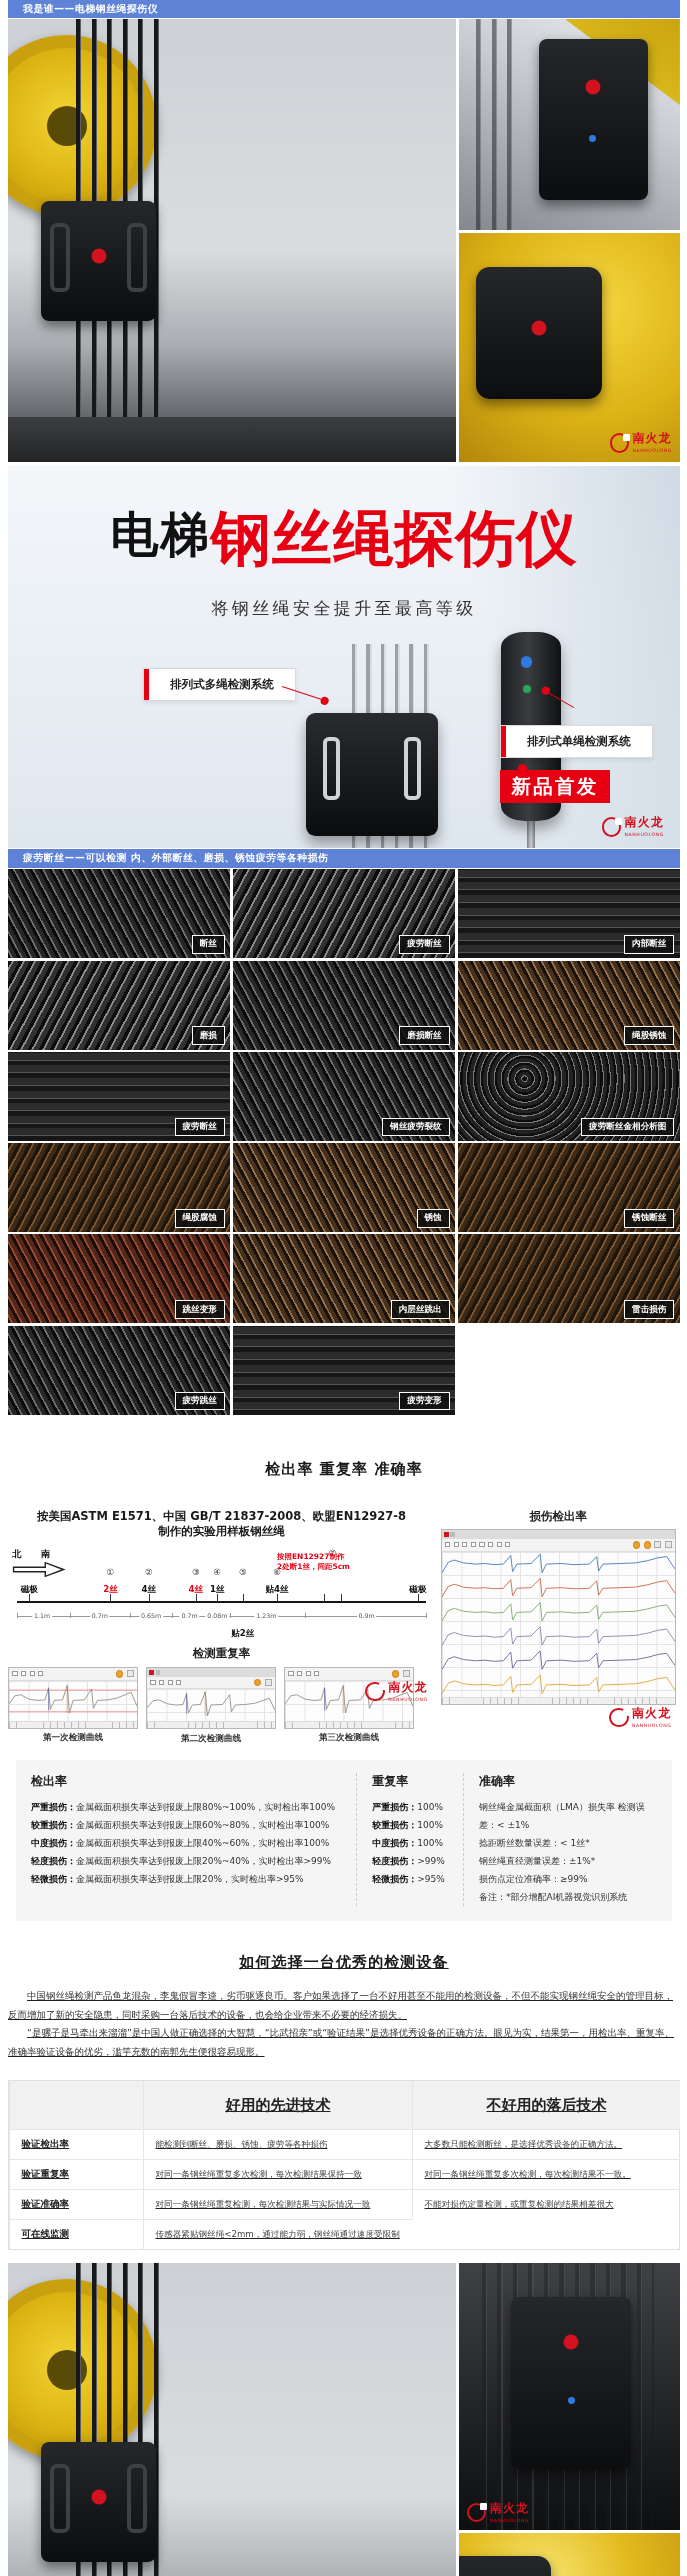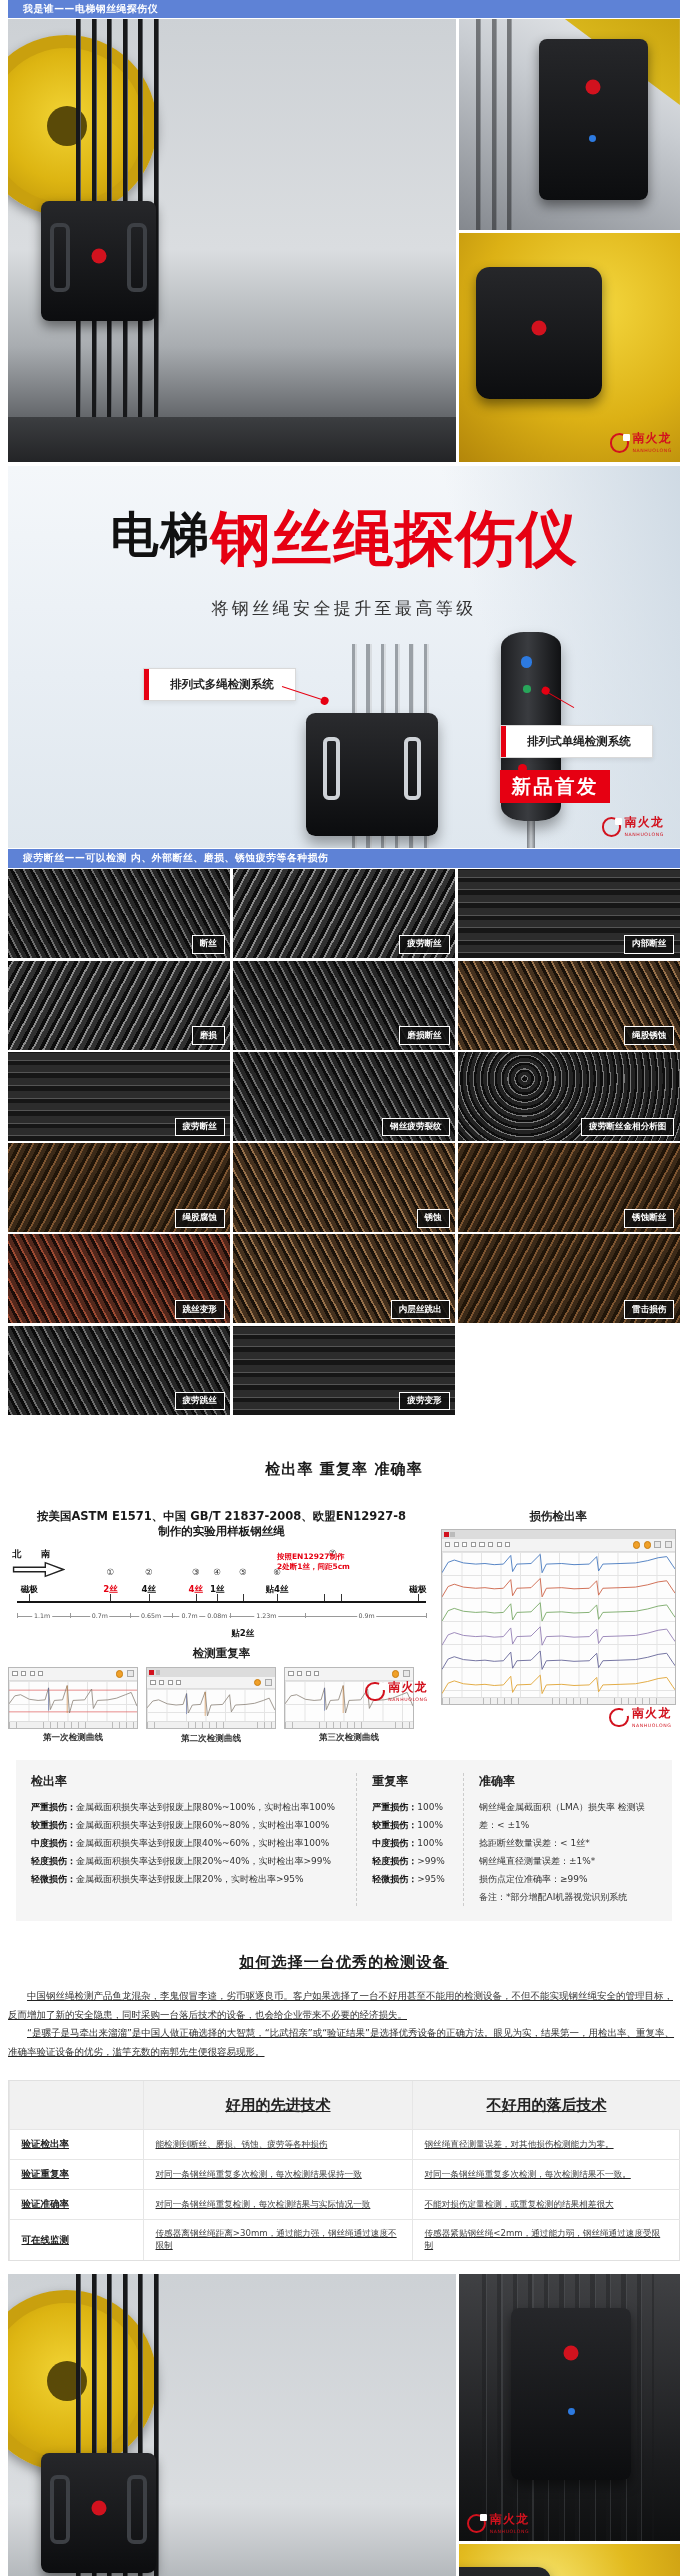--- a/index.html
+++ b/index.html
@@ -534,32 +534,31 @@
       <p>“是骡子是马牵出来溜溜”是中国人做正确选择的大智慧，“比武招亲”或“验证结果”是选择优秀设备的正确方法。眼见为实，结果第一，用检出率、重复率、准确率验证设备的优劣，滥竽充数的南郭先生便很容易现形。</p>
     </div>
 
     <div class="cmp-table">
       <div class="cmp-cell cmp-head"></div>
       <div class="cmp-cell cmp-head">好用的先进技术</div>
       <div class="cmp-cell cmp-head">不好用的落后技术</div>
 
       <div class="cmp-cell cmp-name">验证检出率</div>
       <div class="cmp-cell">能检测到断丝、磨损、锈蚀、疲劳等各种损伤</div>
-      <div class="cmp-cell">钢丝绳直径测量误差，对其他损伤检测能力为零。</div>
+      <div class="cmp-cell">大多数只能检测断丝，是选择优秀设备的正确方法。</div>
 
       <div class="cmp-cell cmp-name">验证重复率</div>
       <div class="cmp-cell">对同一条钢丝绳重复多次检测，每次检测结果保持一致</div>
       <div class="cmp-cell">对同一条钢丝绳重复多次检测，每次检测结果不一致。</div>
 
       <div class="cmp-cell cmp-name">验证准确率</div>
       <div class="cmp-cell">对同一条钢丝绳重复检测，每次检测结果与实际情况一致</div>
       <div class="cmp-cell">不能对损伤定量检测，或重复检测的结果相差很大</div>
 
       <div class="cmp-cell cmp-name">可在线监测</div>
-      <div class="cmp-cell">传感器离钢丝绳距离&gt;30mm，通过能力强，钢丝绳通过速度不限制</div>
       <div class="cmp-cell">传感器紧贴钢丝绳&lt;2mm，通过能力弱，钢丝绳通过速度受限制</div>
     </div>
   </div>
 
   <div class="collage" style="margin-top:12.6px;">
     <div class="col-left photo ph-machine" style="height:442px;">
       <div class="sheave">
           <div class="hub"></div>
         </div>
       <div class="ropes-v" style="left:68px; width:86px;"></div>

